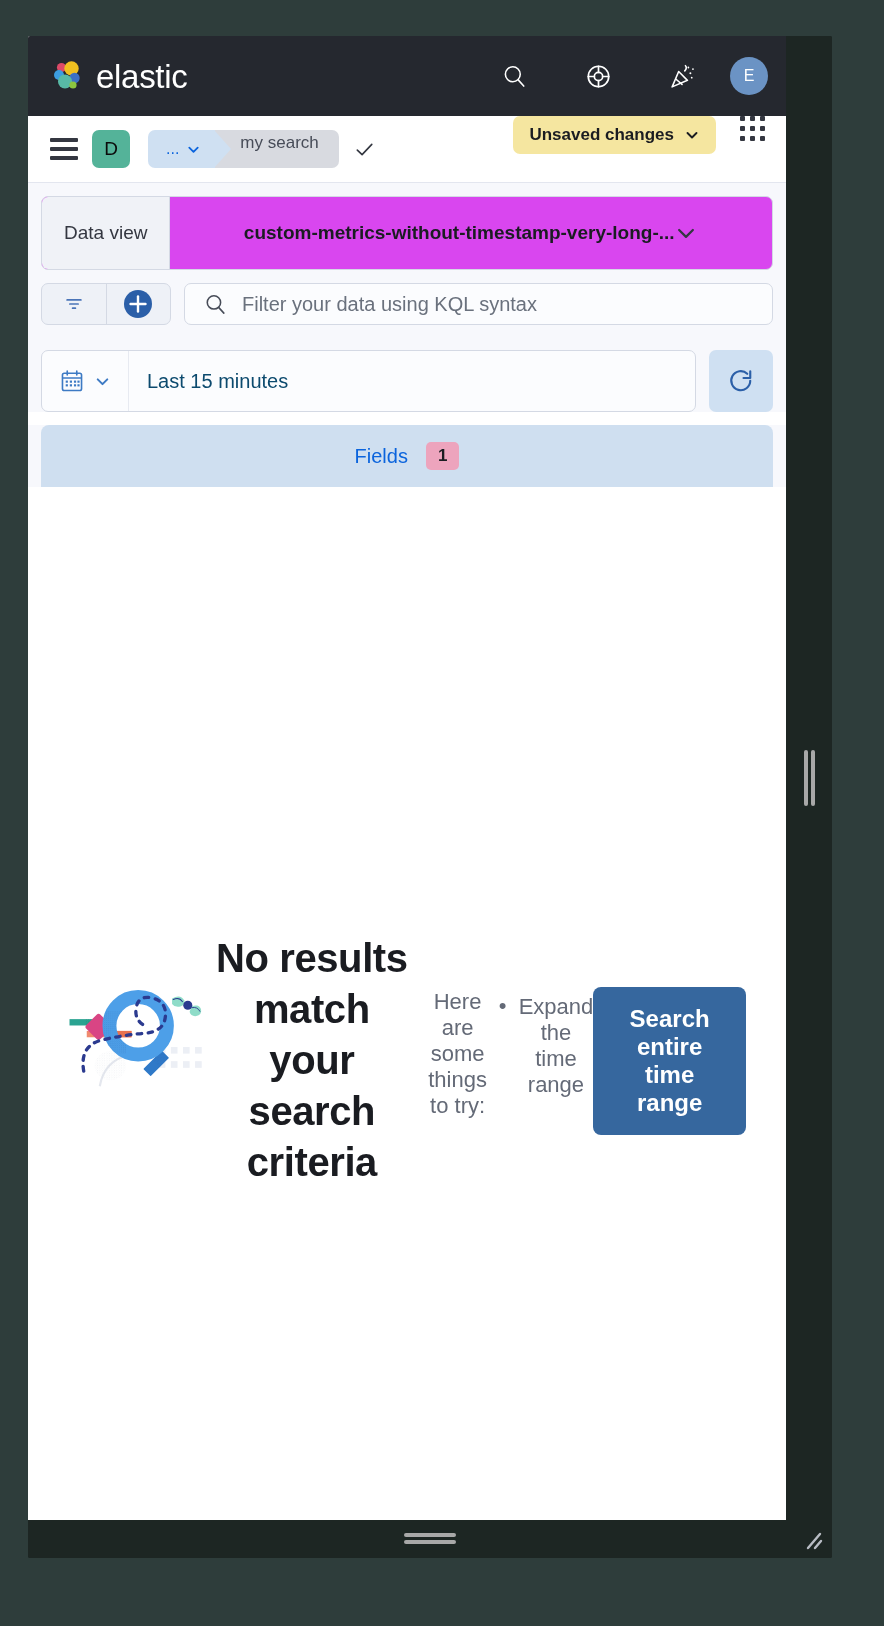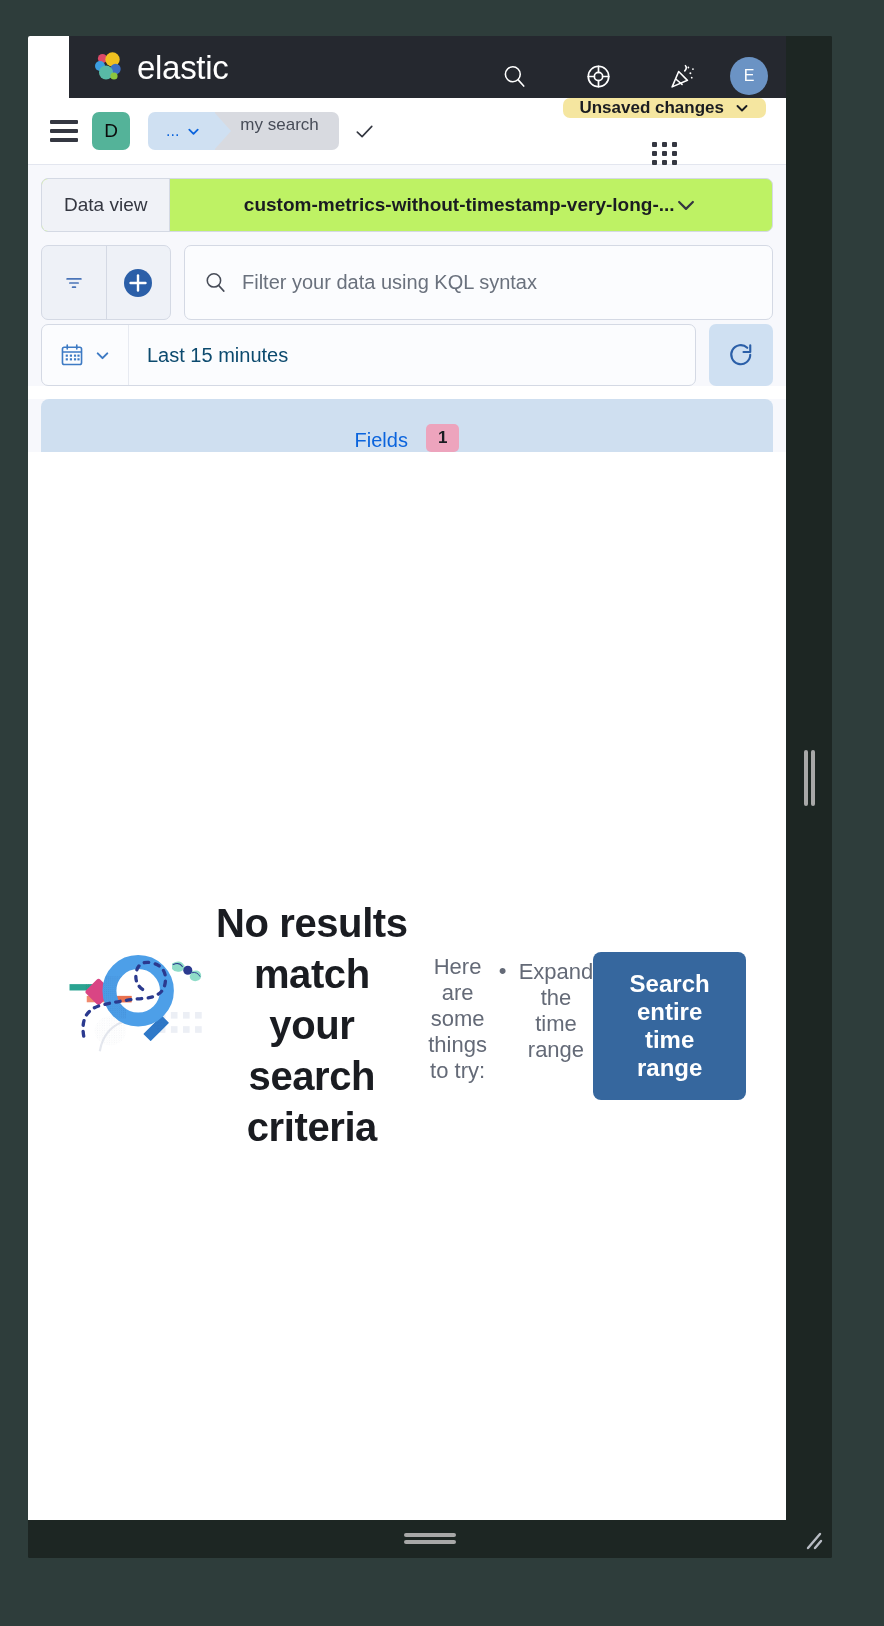--- a/index.html
+++ b/index.html
@@ -71,27 +71,26 @@
     background: #a8a8a8; border-radius: 2px;
   }
   #corner-grip {
     position: absolute;
     right: 8px; bottom: 6px;
     width: 22px; height: 22px;
   }
 
   
   #chrome-top {
-    height: 62px;
+    height: 80px;
     background: #25282f;
     display: flex;
     align-items: center;
     padding: 0 22px;
     position: relative;
-    margin-left: 41px;
   }
   #brand { display: flex; align-items: center; gap: 12px; }
   #brand-mark { width: 34px; height: 34px; position: relative; }
   #brand-text {
     color: #ffffff;
     font-size: 33px;
     font-weight: 400;
     letter-spacing: -0.3px;
     line-height: 1;
   }
@@ -167,21 +166,21 @@
     margin-left: -17px;
     border-radius: 0 7px 7px 0;
     font-size: 17px;
     cursor: pointer;
     position: relative; z-index: 1;
   }
   #crumb-check { margin-left: 14px; color: #343741; display:flex; align-items:center; cursor:pointer; }
   #nav-right {
     position: absolute;
     right: 20px; top: 0; height: 67px;
-    display: flex; align-items: center; gap: 24px; flex-direction: column;
+    display: flex; gap: 24px;
   }
   #unsaved-badge {
     background: #f5e6a0;
     color: #1a1c21;
     border-radius: 7px;
     height: 38px;
     display: flex; align-items: center; gap: 10px;
     padding: 0 16px;
     font-size: 17px;
     font-weight: 700;
@@ -202,22 +201,22 @@
     background: #f7f8fc;
     padding: 13px 13px 0 13px;
   }
 
   
   #dataview-row {
     display: flex;
     border: 1px solid #d4d9e4;
     border-radius: 7px;
     overflow: hidden;
-    height: 54px;
-    background: #bef264;
+    height: 74px;
+    background: #d946ef;
     margin-bottom: 13px;
   }
   #dataview-label {
     background: #f0f2f7;
     border-right: 1px solid #d4d9e4;
     display: flex; align-items: center;
     padding: 0 22px;
     font-size: 19px;
     color: #343741;
     white-space: nowrap;
@@ -232,21 +231,21 @@
   #dataview-value {
     font-size: 19px;
     color: #1a1c21;
     font-weight: 700;
     white-space: nowrap;
     overflow: hidden;
     text-overflow: clip;
   }
 
   
-  #filter-row { display: flex; gap: 13px; height: 75px; margin-bottom: 4px; }
+  #filter-row { display: flex; gap: 13px; height: 42px; margin-bottom: 25px; }
   #filter-btns {
     display: flex;
     border: 1px solid #d4d9e4;
     border-radius: 7px;
     overflow: hidden;
     background: #eef1f7;
     width: 130px;
   }
   .filter-btn {
     flex: 1;
@@ -298,22 +297,22 @@
   }
 
   
   #fields-section {
     background: #f7f8fc;
     padding: 0 13px 0 13px;
   }
   #fields-tab {
     background: #cfdff0;
     border-radius: 8px 8px 0 0;
-    height: 53px;
-    display: flex; align-items: flex-end; justify-content: center;
+    height: 62px;
+    display: flex; align-items: center; justify-content: center;
     gap: 18px;
     cursor: pointer;
   }
   #fields-label { font-size: 20px; color: #0b64dd; font-weight: 400; }
   #fields-badge {
     background: #eda4bd;
     color: #1a1c21;
     border-radius: 5px;
     padding: 4px 12px;
     font-size: 17px;

